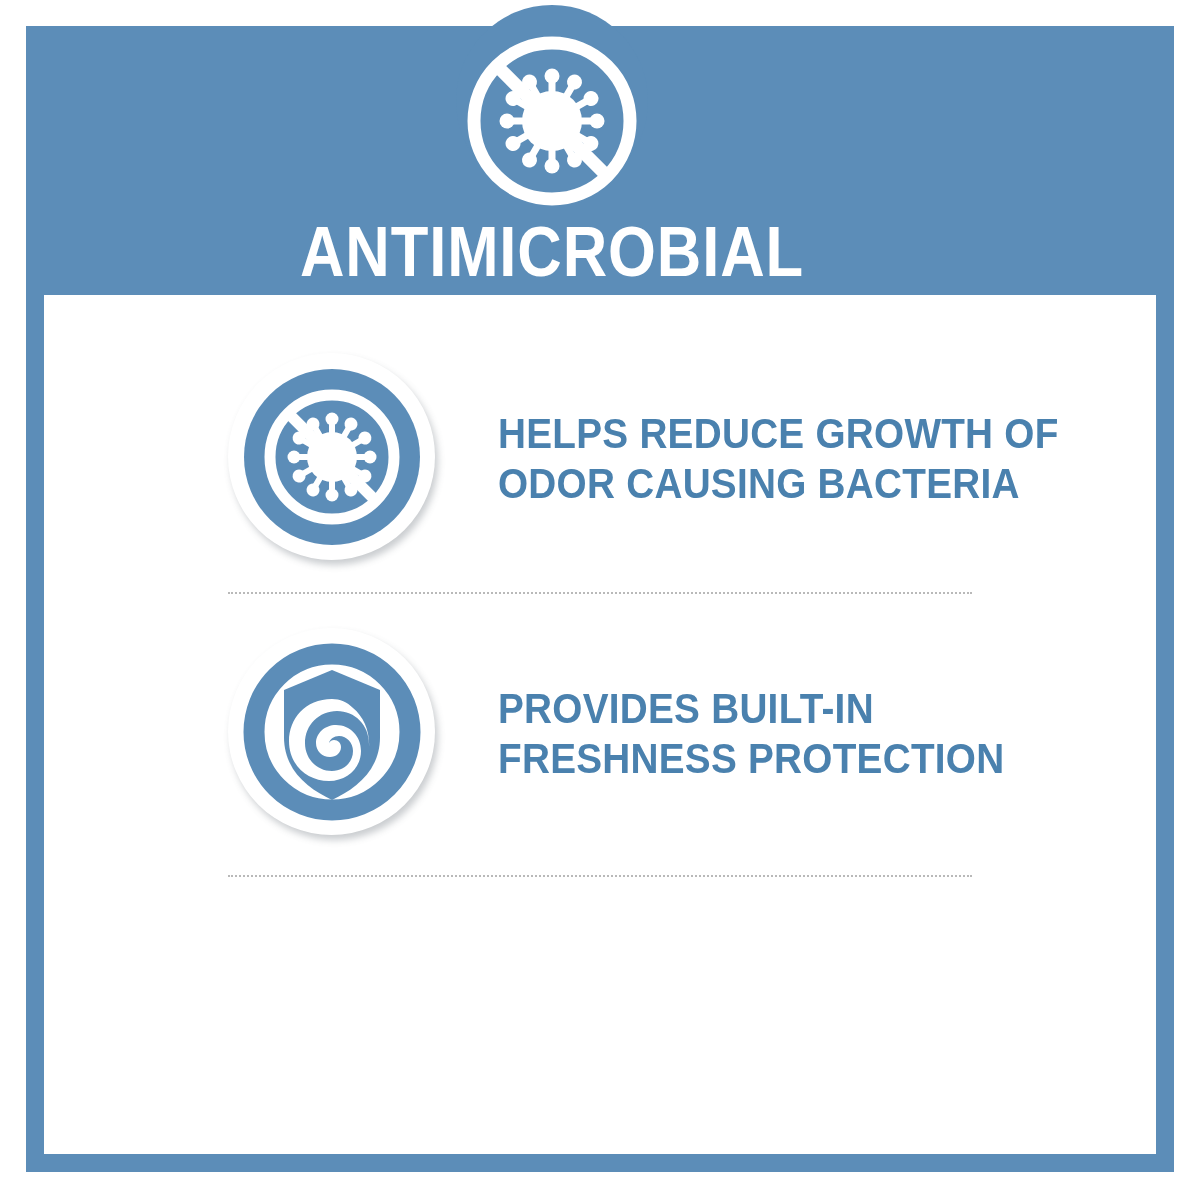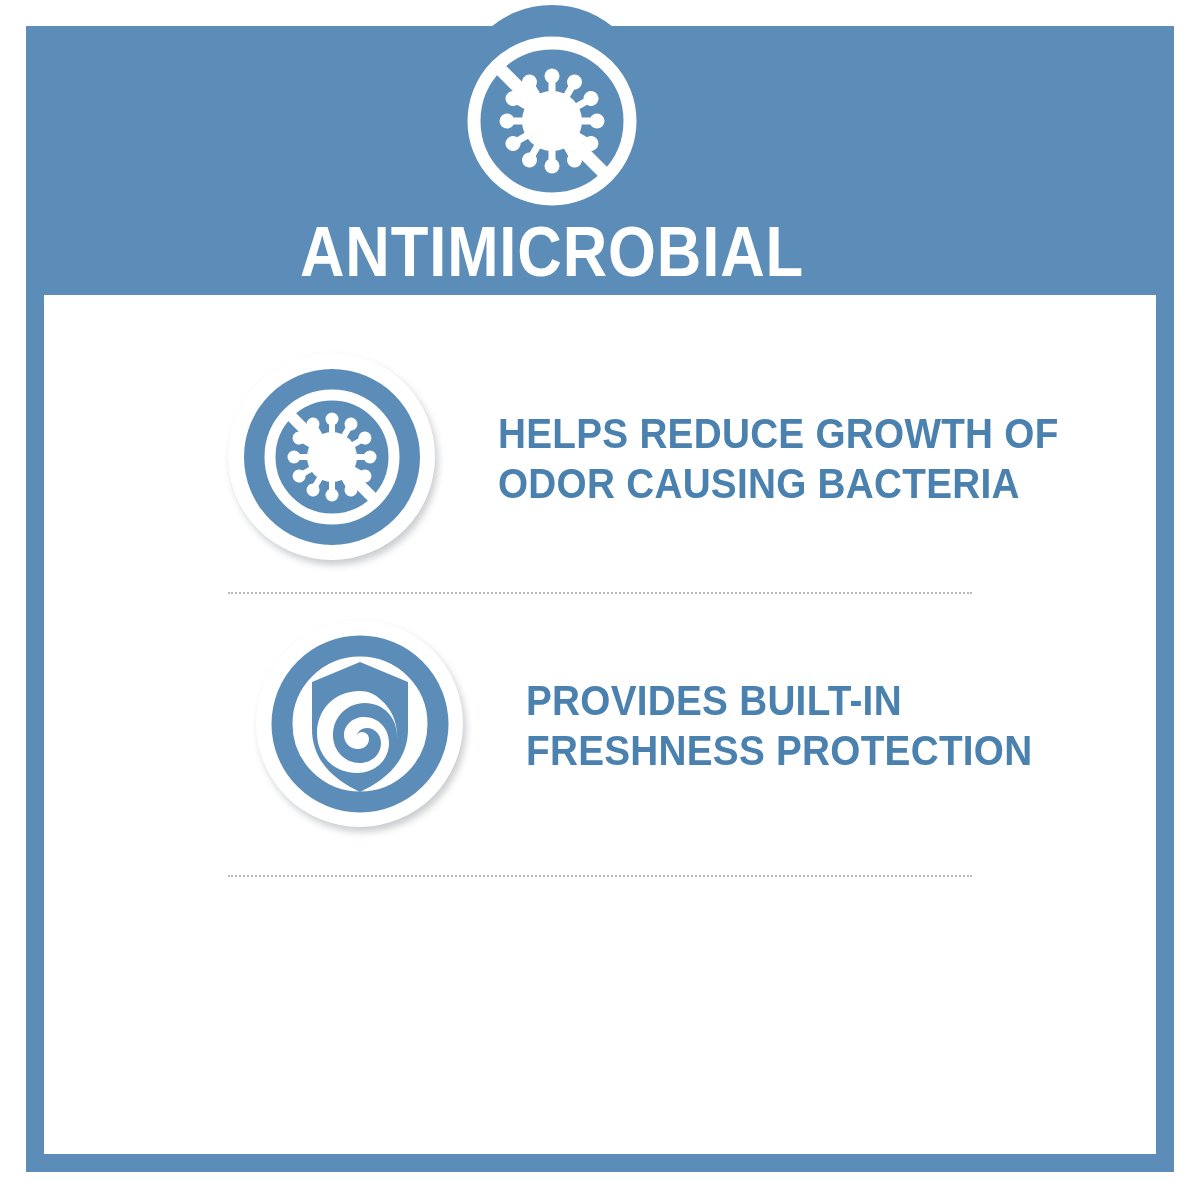--- a/index.html
+++ b/index.html
@@ -101,21 +101,21 @@
 
   .row {
     position: absolute;
     left: 0;
     width: 1112px;
     height: 216px;
     display: flex;
     align-items: center;
   }
   .row-1 { top: 55px; }
-  .row-2 { top: 322px; padding-left: 28px; }
+  .row-2 { top: 330px; }
   .row-3 { top: 600px; }
 
   .badge-wrap {
     position: relative;
     width: 210px;
     height: 210px;
     margin-left: 184px;
     flex: 0 0 auto;
   }
 

